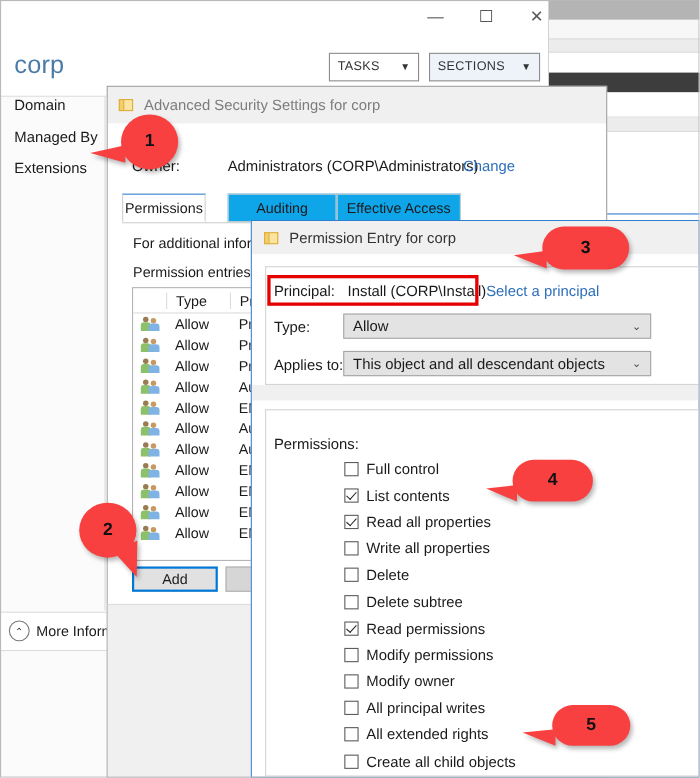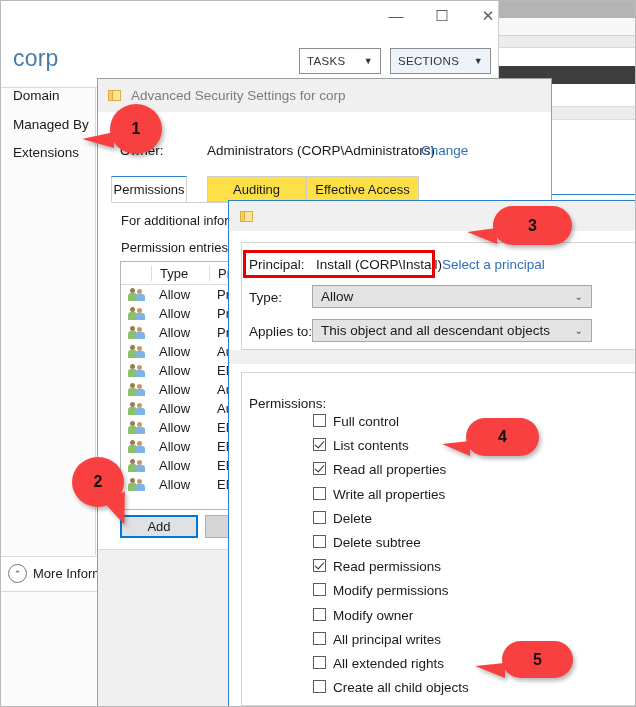--- a/index.html
+++ b/index.html
@@ -60,21 +60,21 @@
   .folder-icon:after{content:"";position:absolute;left:4px;top:1px;width:9px;height:11px;background:#fbe3a0;border:1px solid #dcae3c;box-sizing:border-box;}
   #adv-title-text{font-size:13.5px;color:#7c7c7c;}
   #adv-body{left:98px;top:112px;width:453px;height:594px;background:#ffffff;}
   #owner-row{position:absolute;left:120px;top:143px;font-size:13.5px;color:#1a1a1a;}
   #owner-value{position:absolute;left:207px;top:143px;font-size:13.5px;color:#1a1a1a;}
   #owner-change{position:absolute;left:421px;top:143px;font-size:13.5px;color:#2f6fba;}
 
   
   #tabstrip{position:absolute;left:111px;top:176px;width:430px;height:27px;}
   .tab{position:absolute;top:0;height:26px;box-sizing:border-box;display:flex;align-items:center;justify-content:center;
-       font-size:13px;color:#1a1a1a;border:1px solid #cfcfcf;background:#fde047;}
+       font-size:13px;color:#1a1a1a;border:1px solid #cfcfcf;background:#0ea5e9;}
   .tab.active{background:#ffffff;border-bottom-color:#ffffff;border-top:1px solid #2f7fd0;}
   #tab-permissions{left:0;width:76px;}
   #tab-auditing{left:96px;width:99px;}
   #tab-effective{left:195px;width:113px;}
   #tab-underline{position:absolute;left:111px;top:202px;width:430px;height:1px;background:#cfcfcf;}
 
   #adv-info-text{position:absolute;left:121px;top:213px;font-size:13px;color:#1a1a1a;}
   #entries-label{position:absolute;left:121px;top:240px;font-size:13px;color:#1a1a1a;}
 
   
@@ -121,21 +121,21 @@
   #appliesto-label{position:absolute;left:249px;top:324px;font-size:13.5px;color:#1a1a1a;}
   #appliesto-select{position:absolute;left:312px;top:319px;width:280px;height:23px;box-sizing:border-box;background:#e3e3e3;border:1px solid #a6a6a6;
                display:flex;align-items:center;padding:0 8px;font-size:13.5px;color:#1a1a1a;}
   .sel-caret{margin-left:auto;font-size:10px;color:#4a4a4a;}
 
   #pe-grey-strip{position:absolute;left:229px;top:350px;width:406px;height:14px;background:#f0f0f0;}
   #pe-perm-panel{position:absolute;left:241px;top:372px;width:394px;height:334px;background:#ffffff;border:1px solid #d4d4d4;border-right:none;box-sizing:border-box;}
   #permissions-label{position:absolute;left:249px;top:396px;font-size:13.5px;color:#1a1a1a;}
 
   #perm-list{position:absolute;left:313px;top:414px;width:300px;}
-  .perm-row{height:24.2px;display:flex;gap:7px;}
+  .perm-row{height:24.2px;display:flex;align-items:center;gap:7px;}
   .cb{width:13px;height:13px;box-sizing:border-box;border:1px solid #5c5c5c;background:#ffffff;position:relative;flex:0 0 auto;}
   .cb.checked:after{content:"";position:absolute;left:3px;top:0px;width:4px;height:8px;border:solid #2b2b2b;border-width:0 1.6px 1.6px 0;transform:rotate(42deg);}
   .perm-label{font-size:13.5px;color:#1a1a1a;white-space:nowrap;}
 
   
   .callout{position:absolute;background:#f94040;color:#111;font-weight:bold;
            display:flex;align-items:center;justify-content:center;
            font-size:16px;z-index:50;filter:drop-shadow(2px 3px 2px rgba(0,0,0,0.28));}
   .callout .tail{position:absolute;width:0;height:0;}
 
@@ -344,20 +344,21 @@
 </div>
 
 <div id="add-button">Add</div>
 <div id="remove-button"></div>
 <div id="adv-footer"></div>
 
 <div class="layer" id="pe-dialog"></div>
 <div class="layer" id="pe-body"></div>
 <div class="layer" id="pe-title">
   <span class="folder-icon"></span>
+  <span id="pe-title-text">Permission Entry for corp</span>
 </div>
 
 <div id="pe-top-group"></div>
 <div id="principal-label">Principal:</div>
 <div id="principal-value">Install (CORP\Install)</div>
 <div id="principal-highlight"></div>
 <div id="select-principal">Select a principal</div>
 
 <div id="type-label">Type:</div>
 <div id="type-select">

